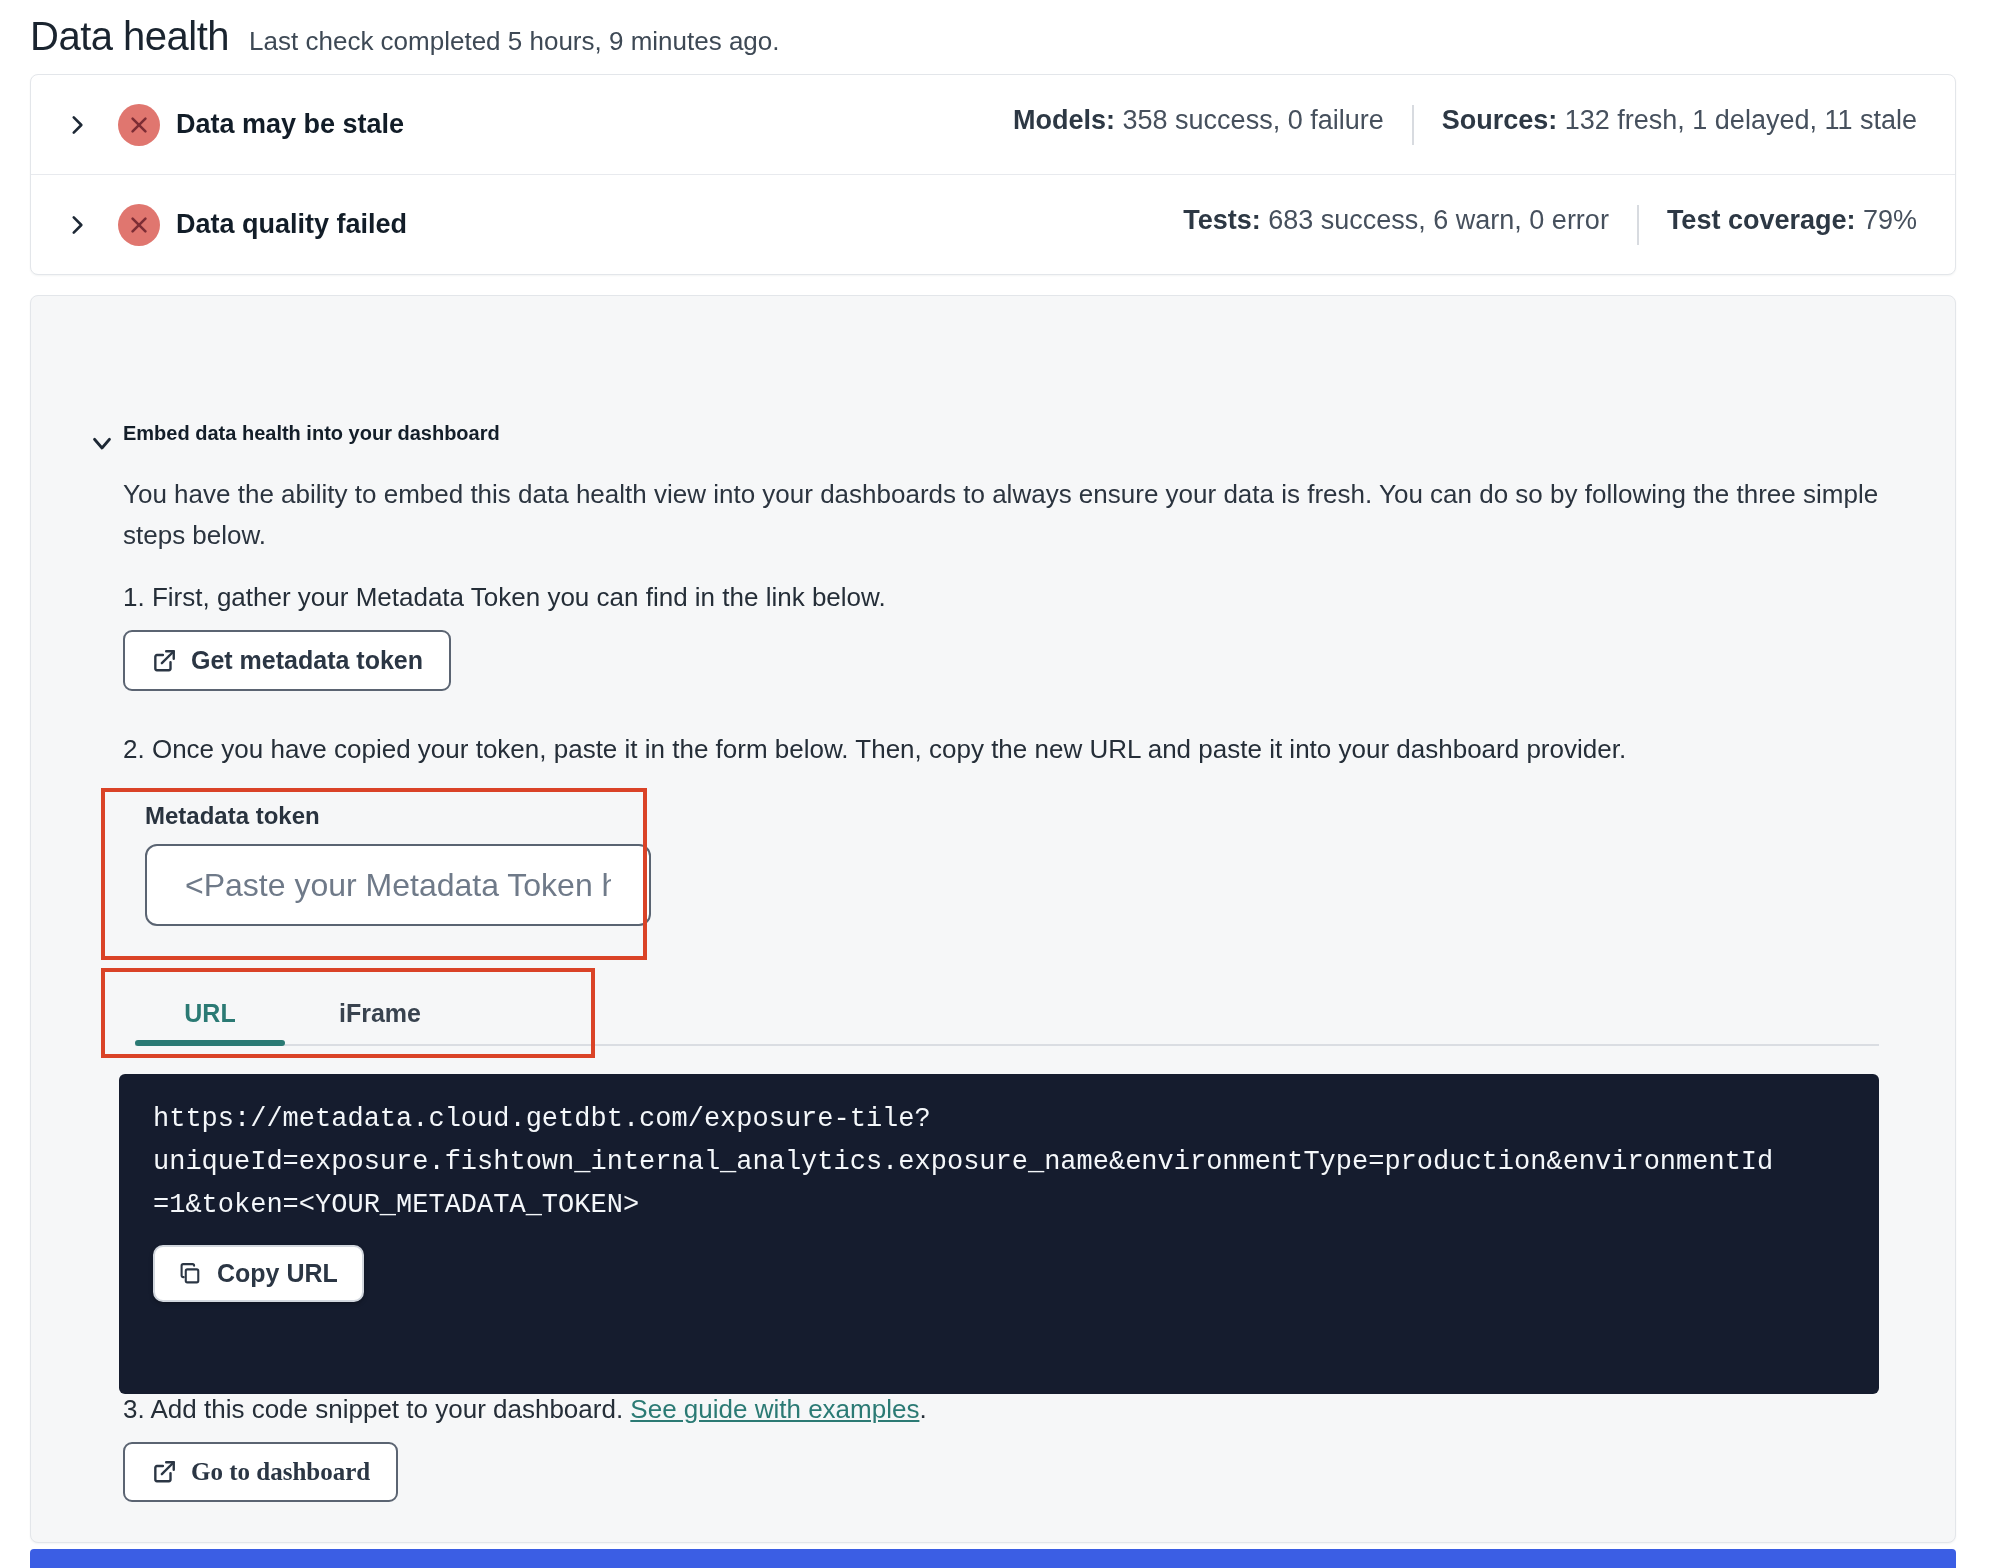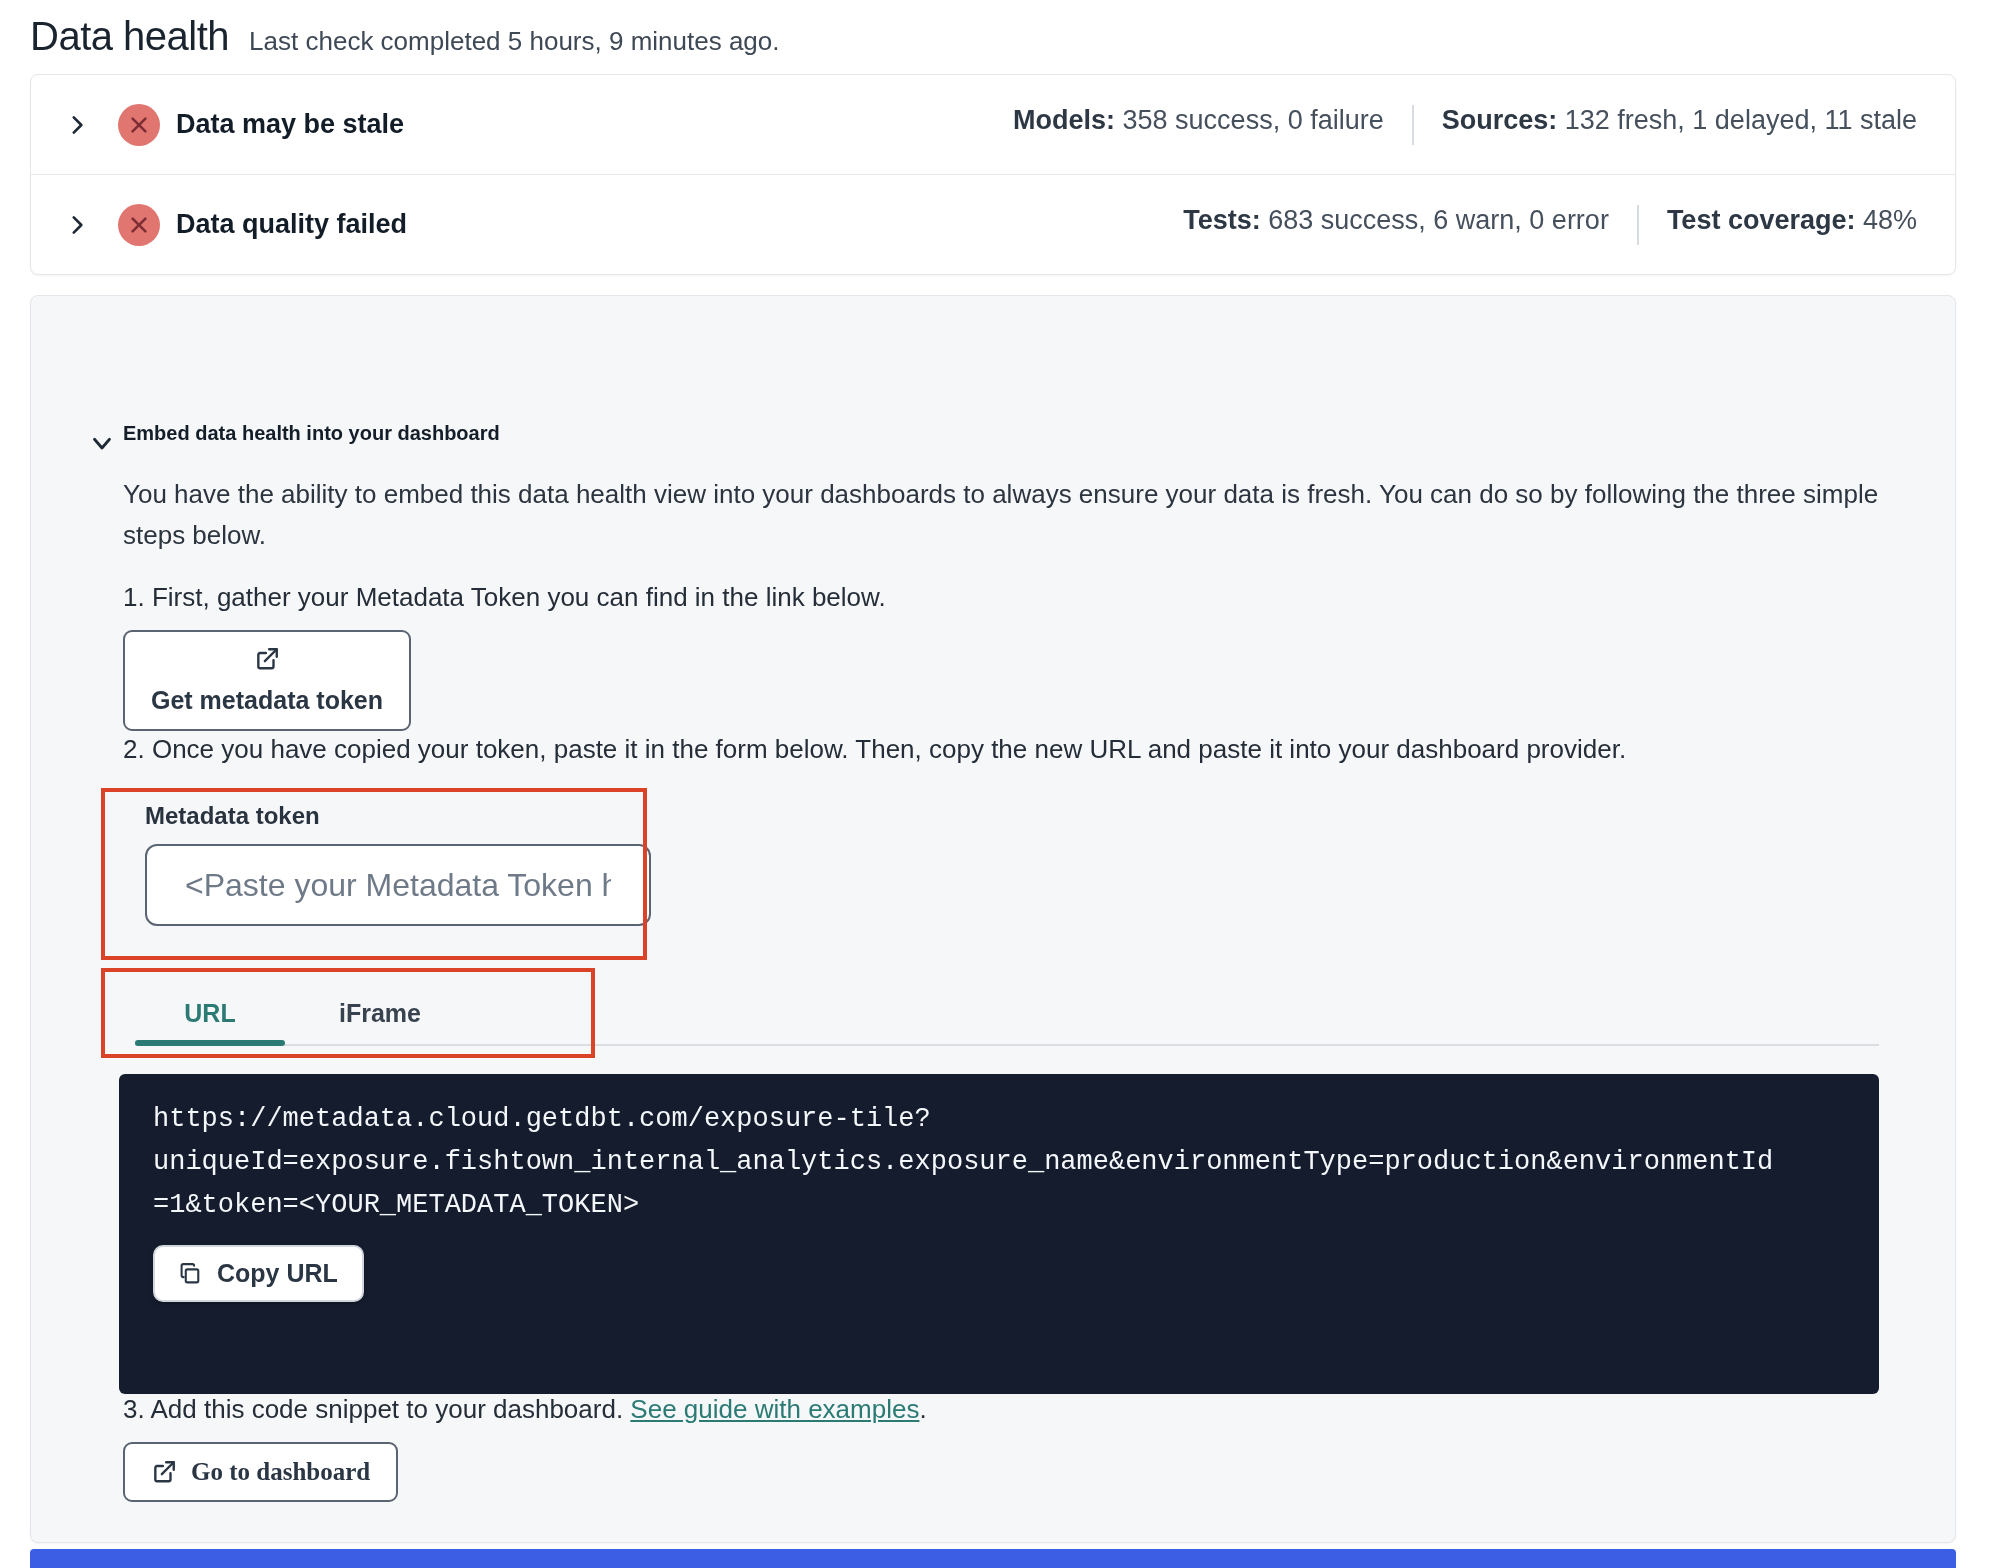--- a/index.html
+++ b/index.html
@@ -36,21 +36,21 @@
   .embed-desc { left: 92px; top: 178px; width: 1820px; font-size: 26px; line-height: 41px; color: #2b343f; }
   .step-text { font-size: 26px; color: #252e38; }
   .step-1 { left: 92px; top: 286px; }
   .step-2 { left: 92px; top: 438px; }
   .step-3 { left: 92px; top: 1098px; }
   .guide-link { color: #2b7a74; text-decoration: underline; cursor: pointer; }
 
   .btn { display: inline-flex; align-items: center; gap: 14px; background: #ffffff;
     border: 2px solid #5b6472; border-radius: 9px; padding: 14px 26px;
     font-size: 25px; font-weight: 700; color: #2b3644; cursor: pointer; }
-  .btn-token { left: 92px; top: 334px; flex-direction: column; }
+  .btn-token { left: 92px; top: 334px; }
   .btn-dash  { left: 92px; top: 1146px; font-family: Liberation Serif, serif; }
 
   .redbox { border: 4px solid #da4327; pointer-events: none; }
   .redbox-1 { left: 70px; top: 492px; width: 546px; height: 172px; }
   .redbox-2 { left: 70px; top: 672px; width: 494px; height: 90px; }
 
   .token-label { left: 114px; top: 506px; font-size: 24px; font-weight: 700; color: #29333f; }
   .token-input { left: 114px; top: 548px; width: 506px; height: 82px; background: #fff;
     border: 2px solid #5a6472; border-radius: 12px; padding: 0 38px; font-size: 32px;
     color: #2b3642; font-family: "Liberation Sans", sans-serif; outline: none; }
@@ -119,21 +119,21 @@
       <span class="err-badge">
         <svg width="22" height="22" viewBox="0 0 24 24" fill="none" stroke="#7d2d35" stroke-width="2.8" stroke-linecap="round">
             <line x1="5" y1="5" x2="19" y2="19"></line>
             <line x1="19" y1="5" x2="5" y2="19"></line>
           </svg>
       </span>
       <span class="row-title">Data quality failed</span>
       <span class="row-stats">
         <span><b>Tests:</b><span> 683 success, 6 warn, 0 error</span></span>
         <span class="stats-div"></span>
-        <span><b>Test coverage:</b><span> 48%</span></span>
+        <span><b>Test coverage:</b><span> 79%</span></span>
       </span>
     </div>
   </div>
 
   <div class="embed-card">
 
     <span class="abs embed-chevron">
       <svg width="30" height="30" viewBox="0 0 24 24" fill="none" stroke="#1d2835" stroke-width="2.2" stroke-linecap="round" stroke-linejoin="round">
           <polyline points="6 9 12 16 18 9"></polyline>
         </svg>

